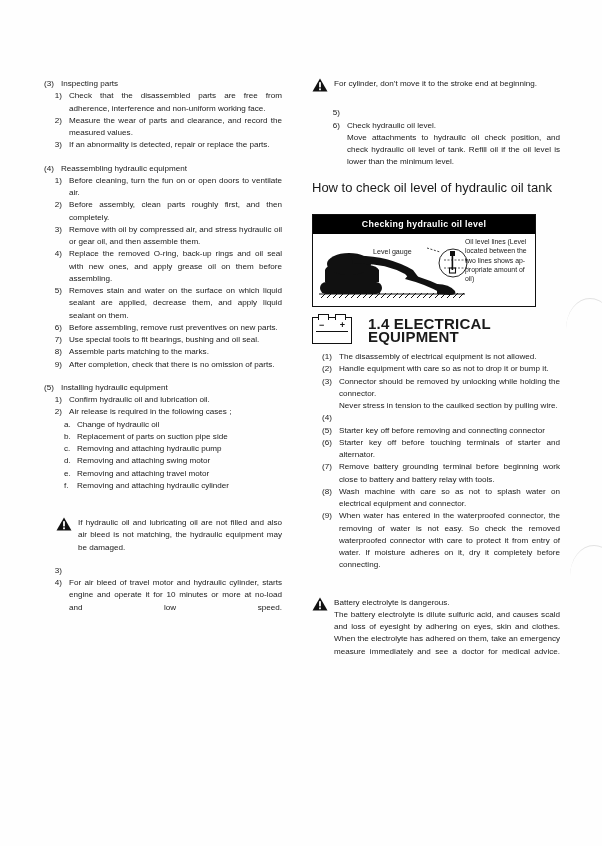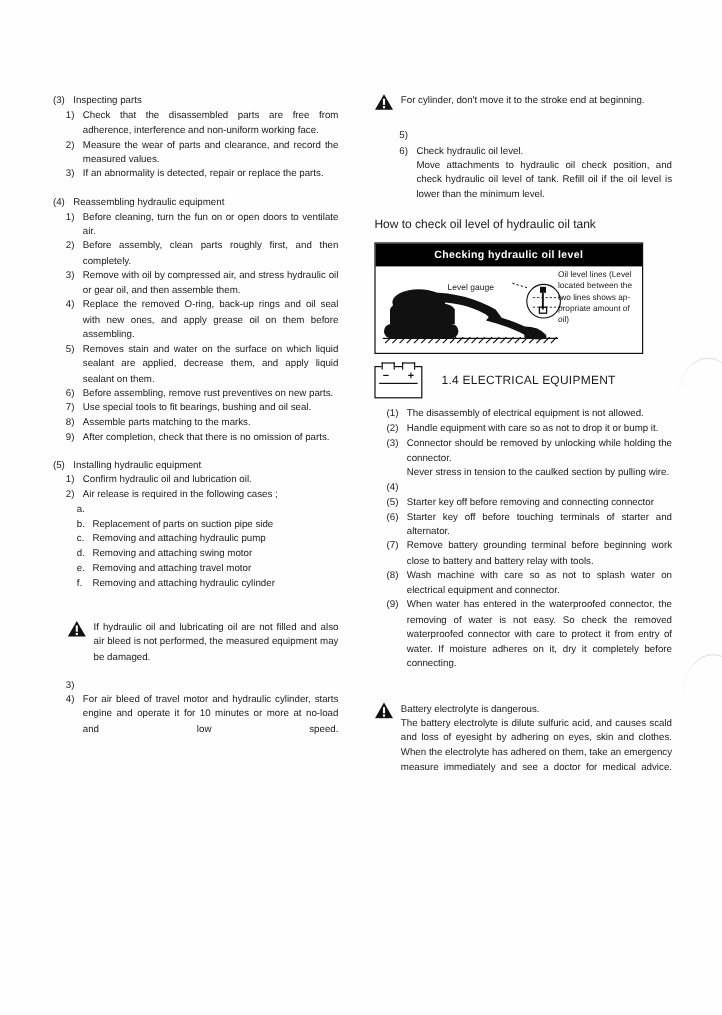--- a/index.html
+++ b/index.html
@@ -112,29 +112,29 @@
   .batt-icon .sym.neg { left: 6px; }
   .batt-icon .sym.pos { right: 6px; }
   .batt-icon .bar {
     position: absolute;
     left: 3px; right: 3px;
     top: 13px;
     height: 1.2px;
     background: #111;
   }
   .sect-title {
-    font-size: 10px;
-    font-weight: normal;
+    font-size: 15px;
+    font-weight: bold;
     letter-spacing: 0.2px;
   }
 
   
   .fig-caption {
-    font-size: 10px;
-    margin: 13px 0 8px 0;
+    font-size: 13px;
+    margin: 13px 0 20px 0;
   }
   .figure {
     width: 222px;
     border: 1.3px solid #111;
     background: #fff;
   }
   .fig-title {
     background: #000000;
     color: #fff;
     font-size: 8.8px;
@@ -272,20 +272,21 @@
       <div class="mark">1)</div>
       <div class="body">Confirm hydraulic oil and lubrication oil.</div>
     </div>
     <div class="row lvl-num">
       <div class="mark">2)</div>
       <div class="body">Air release is required in the following cases ;</div>
     </div>
 
     <div class="row lvl-alpha">
       <div class="mark">a.</div>
+      <div class="body">Change of hydraulic oil</div>
     </div>
     <div class="row lvl-alpha">
       <div class="mark">b.</div>
       <div class="body">Replacement of parts on suction pipe side</div>
     </div>
     <div class="row lvl-alpha">
       <div class="mark">c.</div>
       <div class="body">Removing and attaching hydraulic pump</div>
     </div>
     <div class="row lvl-alpha">
@@ -302,21 +303,21 @@
     </div>
 
     <div class="warn">
       <div class="tri">
         <svg width="16" height="14" viewBox="0 0 16 14" aria-hidden="true">
           <polygon points="8,0.5 15.5,13.5 0.5,13.5" fill="#111"></polygon>
           <rect x="7.1" y="4.2" width="1.8" height="5.2" fill="#fff"></rect>
           <rect x="7.1" y="10.4" width="1.8" height="1.8" fill="#fff"></rect>
         </svg>
       </div>
-      <div class="wtext just">If hydraulic oil and lubricating oil are not filled and also air bleed is not performed, the measured equipment may be damaged.</div>
+      <div class="wtext just">If hydraulic oil and lubricating oil are not filled and also air bleed is not matching, the hydraulic equipment may be damaged.</div>
     </div>
 
     <div class="gap-md"></div>
 
     <div class="row lvl-num">
       <div class="mark">3)</div>
     </div>
     <div class="row lvl-num">
       <div class="mark">4)</div>
       <div class="body just-all">For air bleed of travel motor and hydraulic cylinder, starts engine and operate it for 10 minutes or more at no-load and low speed.</div>

